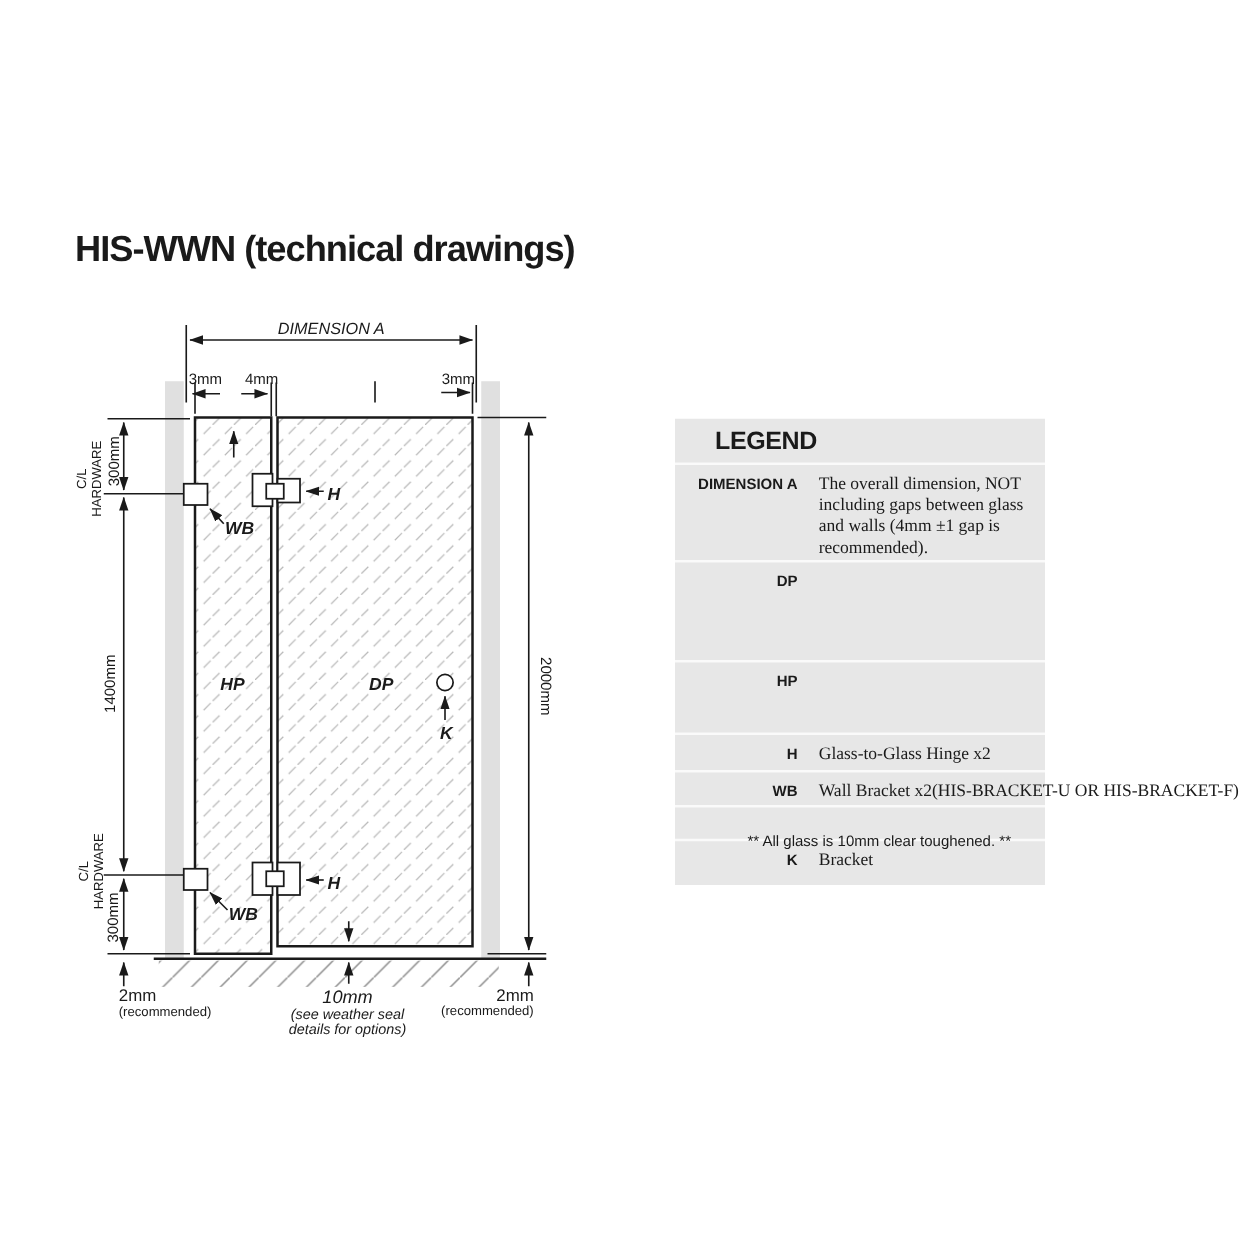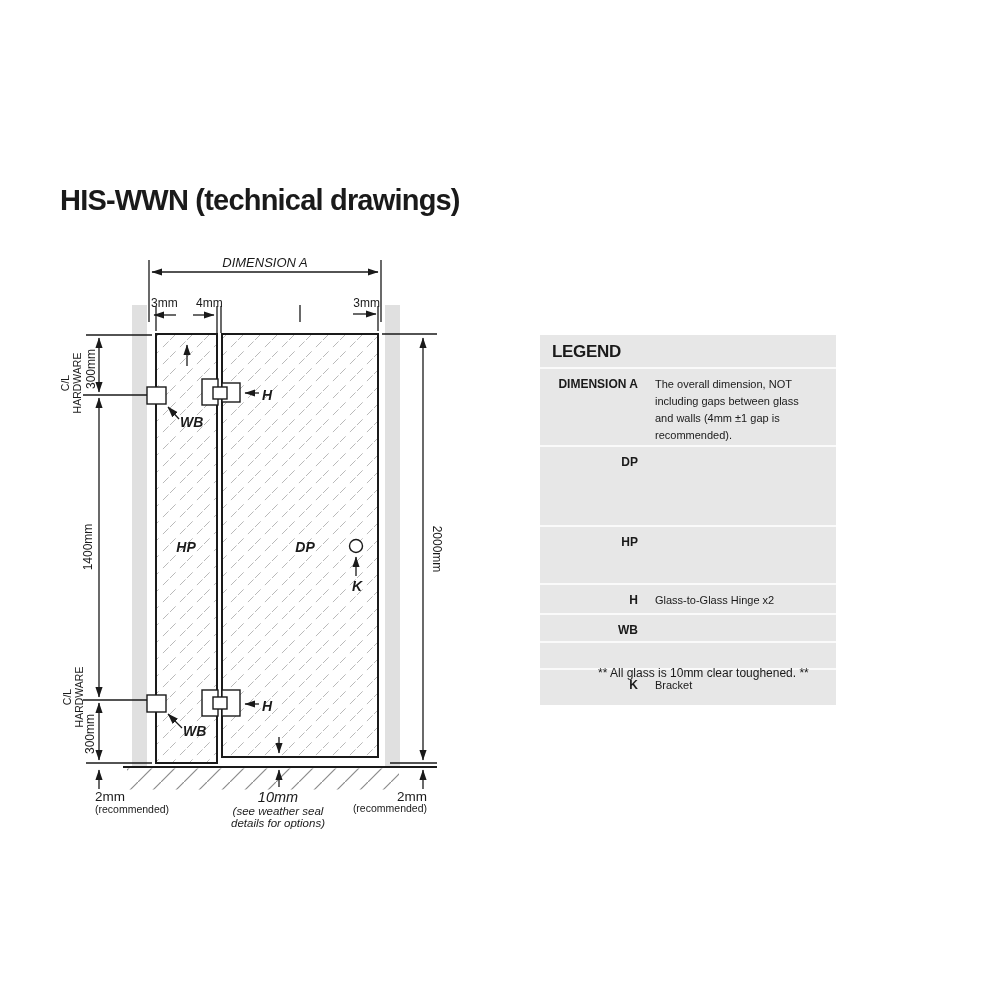--- a/index.html
+++ b/index.html
@@ -38,33 +38,33 @@
   .t-note{font-size:11.5px;font-style:italic;}
   .mid{text-anchor:middle;}
   .end{text-anchor:end;}
   .cen{dominant-baseline:middle;}
 
   .legend{
     position:absolute;left:540px;top:335px;width:296px;
     background:var(--legendBg);
   }
   .legend-header{
-    font-size:17px;font-weight:700;padding:7px 12px 5px 12px;letter-spacing:-0.3px;
+    font-size:20px;font-weight:700;padding:7px 12px 5px 12px;letter-spacing:-0.3px;margin-left:20px;
   }
   .lg-row{
     display:flex;border-top:2px solid var(--divider);
     padding-top:7px;box-sizing:border-box;
   }
   .lg-term{
     width:98px;flex:0 0 98px;text-align:right;
     font-size:12px;font-weight:700;line-height:17px;white-space:pre;
   }
   .lg-def{
-    padding-left:17px;font-size:11px;line-height:17px;
-    white-space:pre;overflow:visible;
+    padding-left:17px;font-size:14px;line-height:17px;
+    white-space:pre;overflow:visible;font-family:Liberation Serif, serif;
   }
   .r0{min-height:78px;}
   .r1{min-height:80px;}
   .r2{min-height:58px;}
   .r3{min-height:30px;}
   .r4{min-height:28px;}
   .r5{min-height:27px;}
   .r6{min-height:37px;}
   .legend-footnote{
     position:absolute;left:598px;top:666px;
@@ -230,20 +230,21 @@
     </div>
     <div class="lg-row r2">
       <div class="lg-term">HP</div>
     </div>
     <div class="lg-row r3">
       <div class="lg-term">H</div>
       <div class="lg-def">Glass-to-Glass Hinge x2</div>
     </div>
     <div class="lg-row r4">
       <div class="lg-term">WB</div>
+      <div class="lg-def">Wall Bracket x2(HIS-BRACKET-U OR HIS-BRACKET-F)</div>
     </div>
     <div class="lg-row r5">
       <div class="lg-term"></div>
       <div class="lg-def"></div>
     </div>
     <div class="lg-row r6">
       <div class="lg-term">K</div>
       <div class="lg-def">Bracket</div>
     </div>
   </div>

